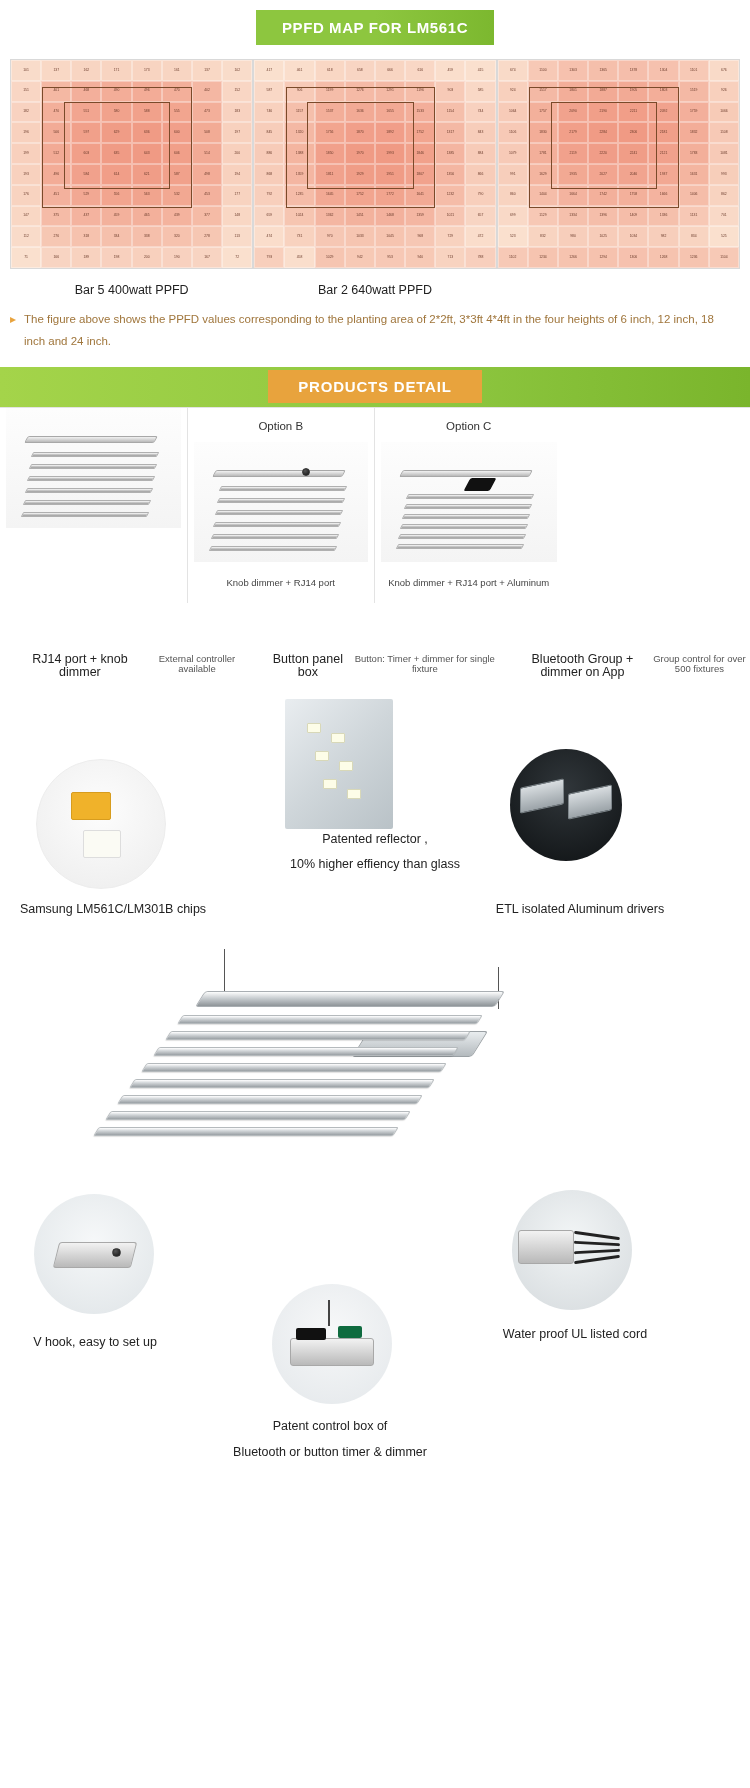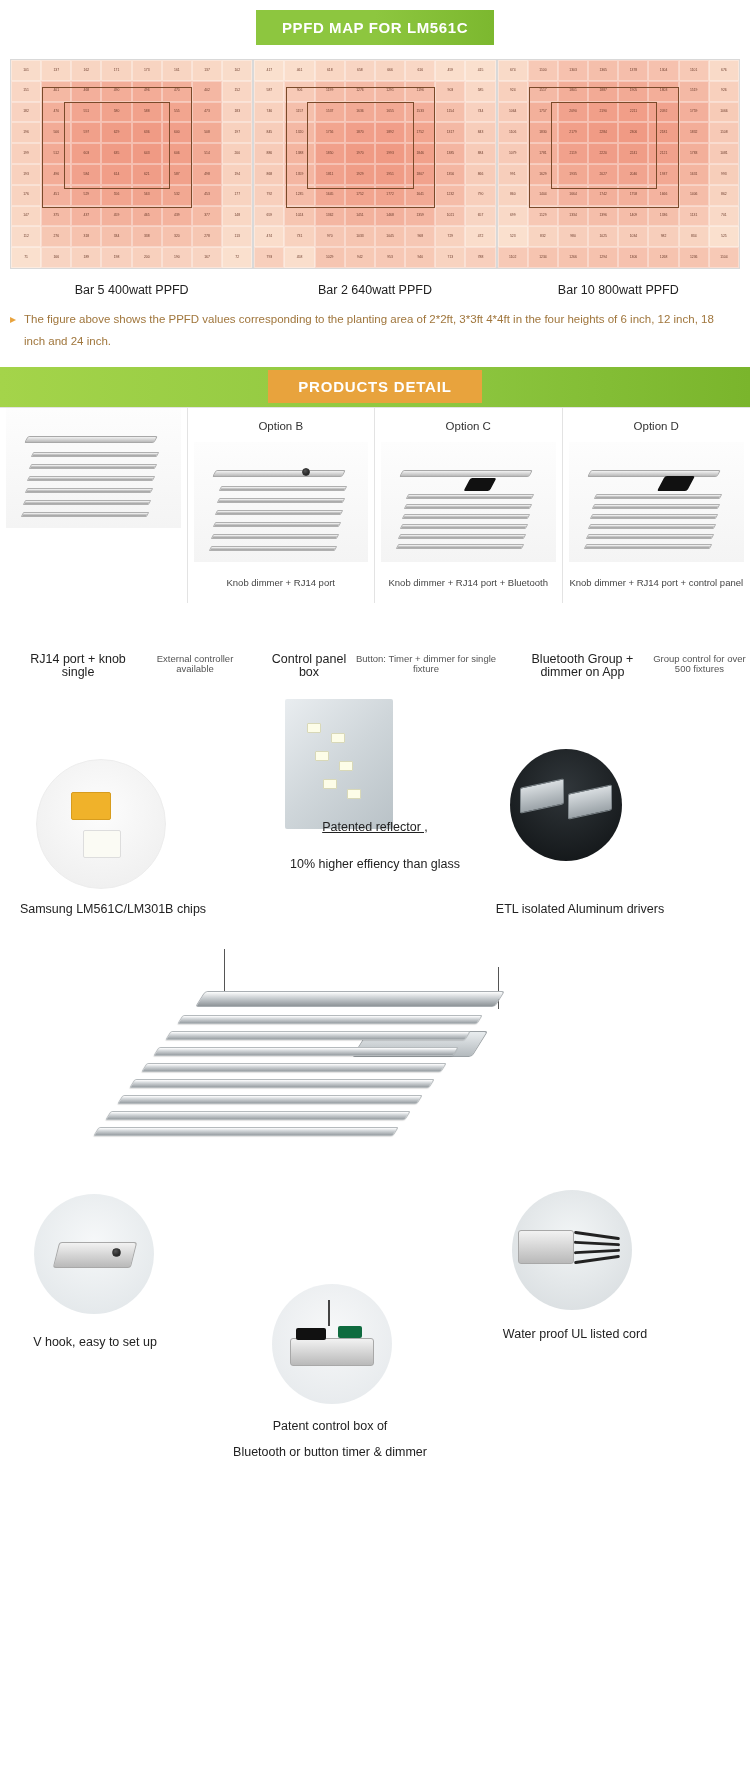--- a/index.html
+++ b/index.html
@@ -508,21 +508,20 @@
             <div class="cell" style="background: rgb(246, 195, 175);">1266</div>
             <div class="cell" style="background: rgb(246, 194, 174);">1294</div>
             <div class="cell" style="background: rgb(246, 193, 174);">1306</div>
             <div class="cell" style="background: rgb(246, 195, 175);">1268</div>
             <div class="cell" style="background: rgb(246, 196, 176);">1236</div>
             <div class="cell" style="background: rgb(247, 201, 182);">1104</div>
           </div>
         <div class="overlay-box" style="left:13%;top:13%;width:62%;height:58%;"></div>
         <div class="overlay-box" style="left:22%;top:20%;width:44%;height:42%;"></div>
       </div>
-      <div class="ppfd-caption">Bar 10 800watt  PPFD</div>
     </div>
 
   </div>
 
   <div class="note">
     <span class="bullet">▸</span>
     <span class="txt">The figure above shows the PPFD values corresponding to the planting area of 2*2ft, 3*3ft 4*4ft in the four heights of 6 inch, 12 inch, 18 inch and 24 inch.</span>
   </div>
 
   <div class="banner-full">
@@ -569,66 +568,50 @@
           <div class="spine" style="left:20px;top:28px;width:130px;height:7px;transform:skewX(-28deg);"></div>
           <div class="blackbox" style="left:86px;top:36px;width:26px;height:13px;transform:skewX(-28deg);"></div>
           <div class="bar" style="left:26px;top:52px;width:126px;"></div>
           <div class="bar" style="left:24px;top:62px;width:126px;"></div>
           <div class="bar" style="left:22px;top:72px;width:126px;"></div>
           <div class="bar" style="left:20px;top:82px;width:126px;"></div>
           <div class="bar" style="left:18px;top:92px;width:126px;"></div>
           <div class="bar" style="left:16px;top:102px;width:126px;"></div>
         </div>
       </div>
-      <div class="option-caption">Knob dimmer + RJ14 port + Bluetooth</div>
-    </div>
-
-    <div class="option-cell">
-      <div class="option-title">Option D</div>
-      <div class="option-img">
-        <div class="bars">
-          <div class="spine" style="left:20px;top:28px;width:130px;height:7px;transform:skewX(-28deg);"></div>
-          <div class="blackbox" style="left:92px;top:34px;width:30px;height:15px;transform:skewX(-28deg);"></div>
-          <div class="bar" style="left:26px;top:52px;width:126px;"></div>
-          <div class="bar" style="left:24px;top:62px;width:126px;"></div>
-          <div class="bar" style="left:22px;top:72px;width:126px;"></div>
-          <div class="bar" style="left:20px;top:82px;width:126px;"></div>
-          <div class="bar" style="left:18px;top:92px;width:126px;"></div>
-          <div class="bar" style="left:16px;top:102px;width:126px;"></div>
-        </div>
-      </div>
-      <div class="option-caption">Knob dimmer + RJ14 port + control panel</div>
-    </div>
+      <div class="option-caption">Knob dimmer + RJ14 port + Aluminum</div>
+    </div>
+
   </div>
 
   <div class="feat3">
 
     <div class="cell">
       <div class="photo grey">
         
         
         
       </div>
-      <div class="feat-title">RJ14 port + knob single</div>
+      <div class="feat-title">RJ14 port + knob dimmer</div>
       <div class="feat-sub">External controller available</div>
     </div>
 
     <div class="cell">
       <div class="photo black">
         
         
         
         
         
         
         
         
         
       </div>
-      <div class="feat-title">Control panel box</div>
+      <div class="feat-title">Button panel box</div>
       <div class="feat-sub">Button: Timer + dimmer for single fixture</div>
     </div>
 
     <div class="cell">
       <div class="photo black">
         
         
         
         
         
@@ -649,21 +632,21 @@
     <div class="caption-center" style="left:8px;top:200px;width:210px;">Samsung LM561C/LM301B chips</div>
 
     <div class="reflector-photo" style="left:285px;top:0px;width:108px;height:130px;">
       <div class="led-dot" style="left:22px;top:24px;width:14px;height:10px;"></div>
       <div class="led-dot" style="left:46px;top:34px;width:14px;height:10px;"></div>
       <div class="led-dot" style="left:30px;top:52px;width:14px;height:10px;"></div>
       <div class="led-dot" style="left:54px;top:62px;width:14px;height:10px;"></div>
       <div class="led-dot" style="left:38px;top:80px;width:14px;height:10px;"></div>
       <div class="led-dot" style="left:62px;top:90px;width:14px;height:10px;"></div>
     </div>
-    <div class="caption-center" style="left:215px;top:118px;width:320px;text-decoration:underline;">Patented reflector ,</div>
+    <div class="caption-center" style="left:215px;top:130px;width:320px;">Patented reflector ,</div>
     <div class="caption-center" style="left:215px;top:155px;width:320px;">10% higher effiency than glass</div>
 
     <div class="circle-photo drivers-circle" style="left:510px;top:50px;width:112px;height:112px;">
       <div class="driver-body" style="left:10px;top:34px;width:44px;height:26px;transform:skewY(-12deg);"></div>
       <div class="driver-body" style="left:58px;top:40px;width:44px;height:26px;transform:skewY(-12deg);"></div>
     </div>
     <div class="caption-center" style="left:430px;top:200px;width:300px;">ETL isolated Aluminum drivers</div>
   </div>
 
   <div class="hero">

